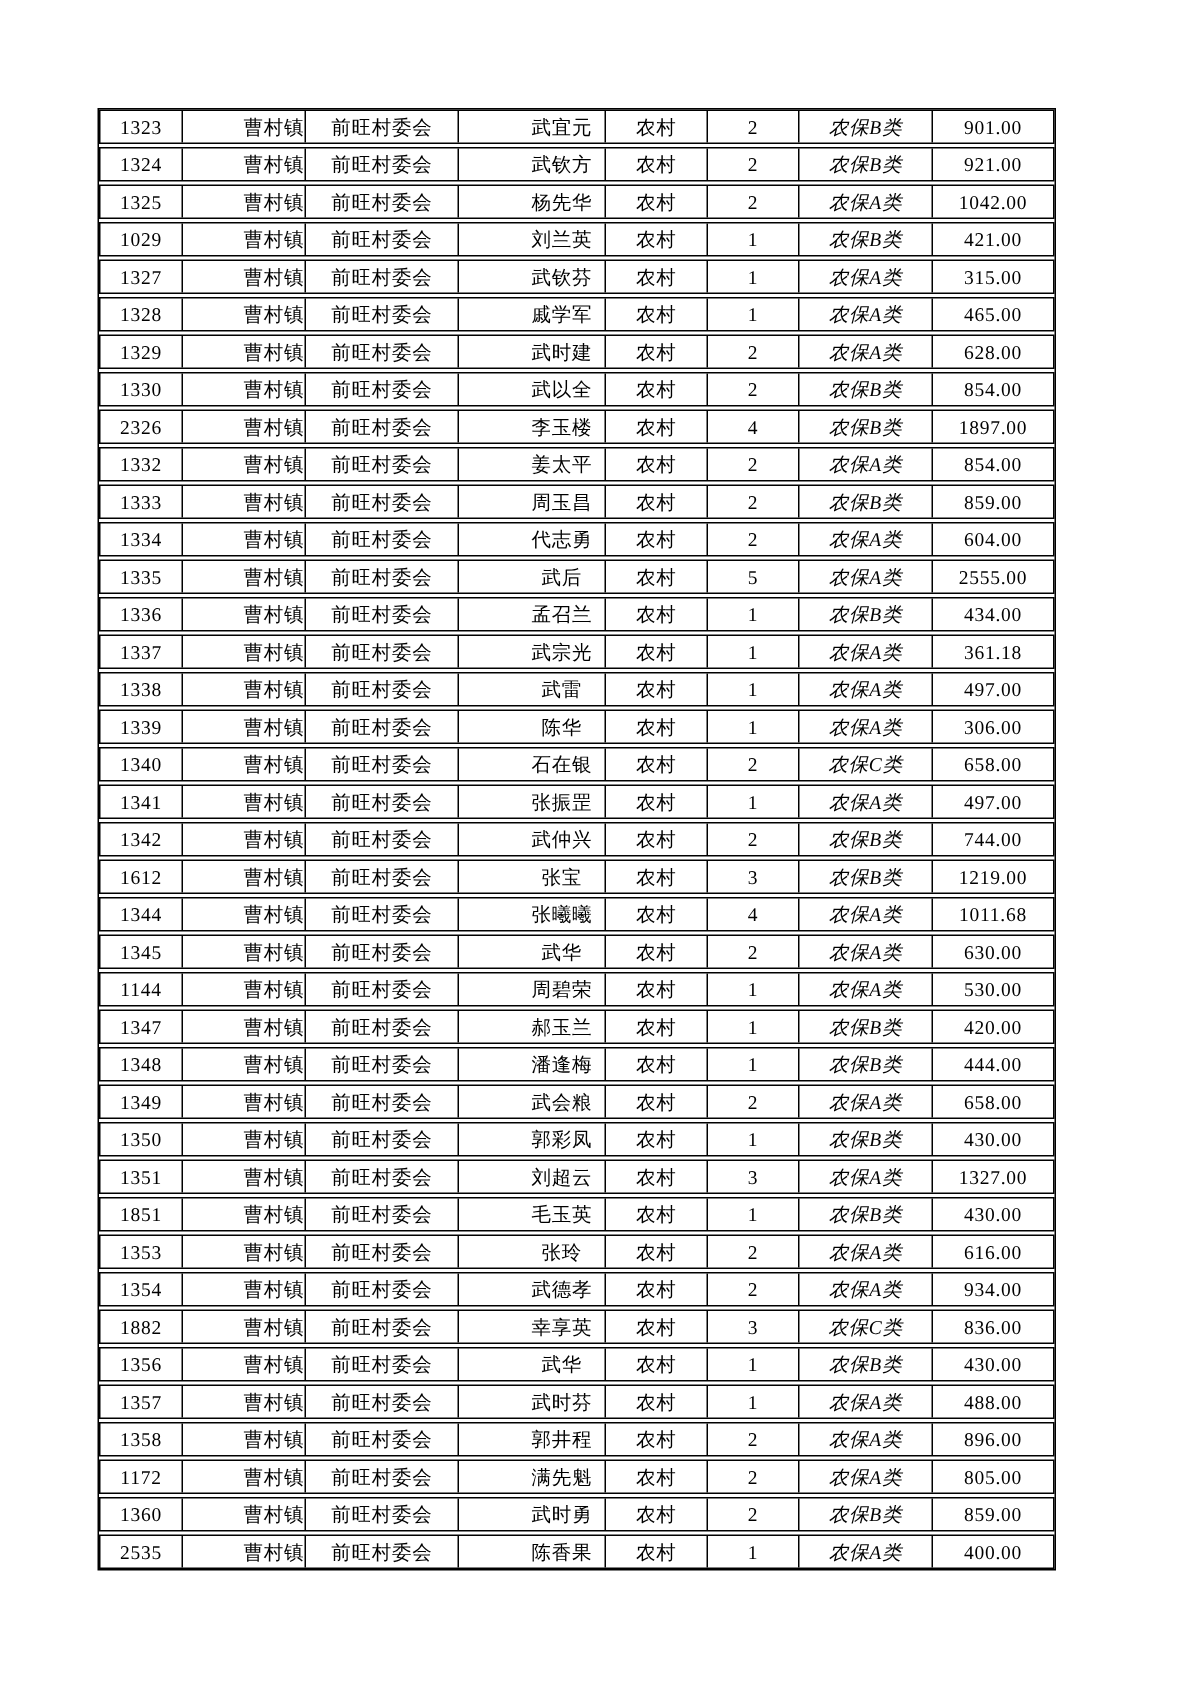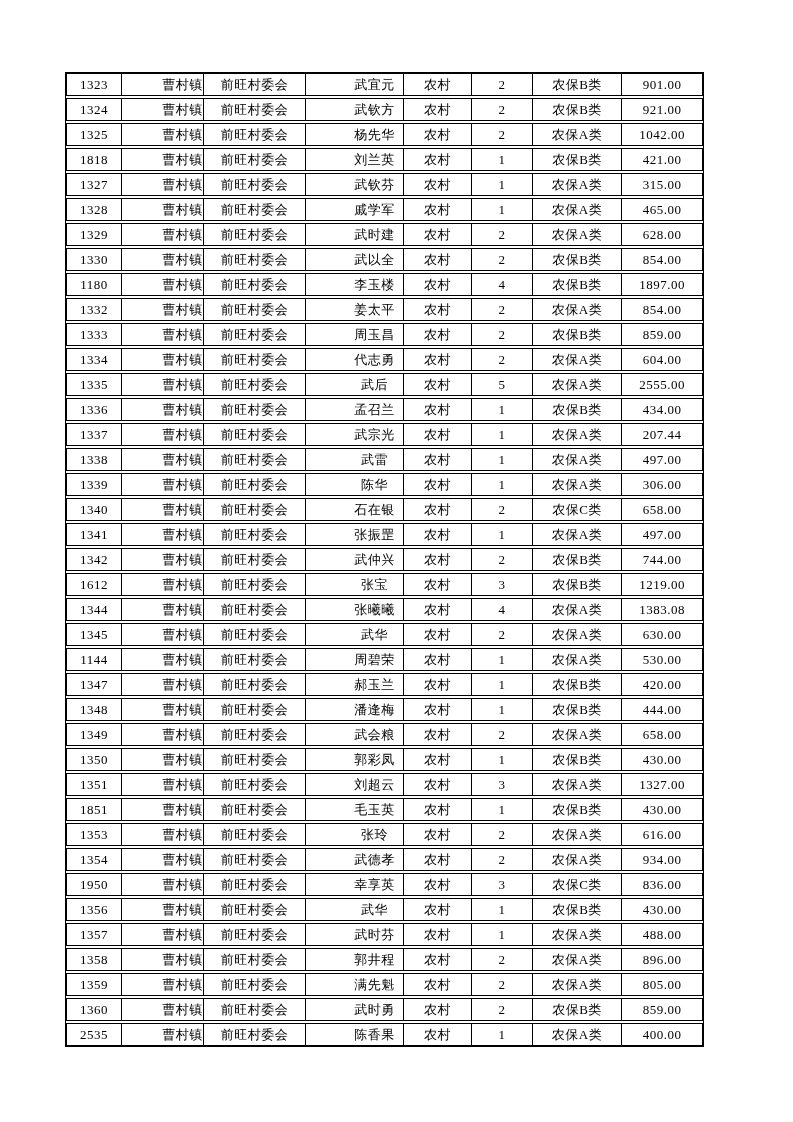--- a/index.html
+++ b/index.html
@@ -44,21 +44,21 @@
     white-space: nowrap;
     overflow: hidden;
     letter-spacing: 0.5px;
   }
   .t-cell.c1 { width: 54px;  border-left: none; }
   .t-cell.c2 { width: 82px; padding-left: 40px;  }
   .t-cell.c3 { width: 102px; }
   .t-cell.c4 { width: 98px; padding-left: 40px;  }
   .t-cell.c5 { width: 68px;  }
   .t-cell.c6 { width: 61px;  }
-  .t-cell.c7 { width: 89px;  }
+  .t-cell.c7 { width: 89px; font-style: italic;  }
   .t-cell.c8 { flex: 1; }
 </style>
 </head>
 <body>
 
 <div class="page">
   <div class="data-table">
       <div class="t-row">
         <div class="t-cell c1">1323</div>
         <div class="t-cell c2">曹村镇</div>
@@ -83,21 +83,21 @@
         <div class="t-cell c1">1325</div>
         <div class="t-cell c2">曹村镇</div>
         <div class="t-cell c3">前旺村委会</div>
         <div class="t-cell c4">杨先华</div>
         <div class="t-cell c5">农村</div>
         <div class="t-cell c6">2</div>
         <div class="t-cell c7">农保A类</div>
         <div class="t-cell c8">1042.00</div>
       </div>
       <div class="t-row">
-        <div class="t-cell c1">1818</div>
+        <div class="t-cell c1">1029</div>
         <div class="t-cell c2">曹村镇</div>
         <div class="t-cell c3">前旺村委会</div>
         <div class="t-cell c4">刘兰英</div>
         <div class="t-cell c5">农村</div>
         <div class="t-cell c6">1</div>
         <div class="t-cell c7">农保B类</div>
         <div class="t-cell c8">421.00</div>
       </div>
       <div class="t-row">
         <div class="t-cell c1">1327</div>
@@ -133,21 +133,21 @@
         <div class="t-cell c1">1330</div>
         <div class="t-cell c2">曹村镇</div>
         <div class="t-cell c3">前旺村委会</div>
         <div class="t-cell c4">武以全</div>
         <div class="t-cell c5">农村</div>
         <div class="t-cell c6">2</div>
         <div class="t-cell c7">农保B类</div>
         <div class="t-cell c8">854.00</div>
       </div>
       <div class="t-row">
-        <div class="t-cell c1">1180</div>
+        <div class="t-cell c1">2326</div>
         <div class="t-cell c2">曹村镇</div>
         <div class="t-cell c3">前旺村委会</div>
         <div class="t-cell c4">李玉楼</div>
         <div class="t-cell c5">农村</div>
         <div class="t-cell c6">4</div>
         <div class="t-cell c7">农保B类</div>
         <div class="t-cell c8">1897.00</div>
       </div>
       <div class="t-row">
         <div class="t-cell c1">1332</div>
@@ -200,21 +200,21 @@
         <div class="t-cell c8">434.00</div>
       </div>
       <div class="t-row">
         <div class="t-cell c1">1337</div>
         <div class="t-cell c2">曹村镇</div>
         <div class="t-cell c3">前旺村委会</div>
         <div class="t-cell c4">武宗光</div>
         <div class="t-cell c5">农村</div>
         <div class="t-cell c6">1</div>
         <div class="t-cell c7">农保A类</div>
-        <div class="t-cell c8">207.44</div>
+        <div class="t-cell c8">361.18</div>
       </div>
       <div class="t-row">
         <div class="t-cell c1">1338</div>
         <div class="t-cell c2">曹村镇</div>
         <div class="t-cell c3">前旺村委会</div>
         <div class="t-cell c4">武雷</div>
         <div class="t-cell c5">农村</div>
         <div class="t-cell c6">1</div>
         <div class="t-cell c7">农保A类</div>
         <div class="t-cell c8">497.00</div>
@@ -270,21 +270,21 @@
         <div class="t-cell c8">1219.00</div>
       </div>
       <div class="t-row">
         <div class="t-cell c1">1344</div>
         <div class="t-cell c2">曹村镇</div>
         <div class="t-cell c3">前旺村委会</div>
         <div class="t-cell c4">张曦曦</div>
         <div class="t-cell c5">农村</div>
         <div class="t-cell c6">4</div>
         <div class="t-cell c7">农保A类</div>
-        <div class="t-cell c8">1383.08</div>
+        <div class="t-cell c8">1011.68</div>
       </div>
       <div class="t-row">
         <div class="t-cell c1">1345</div>
         <div class="t-cell c2">曹村镇</div>
         <div class="t-cell c3">前旺村委会</div>
         <div class="t-cell c4">武华</div>
         <div class="t-cell c5">农村</div>
         <div class="t-cell c6">2</div>
         <div class="t-cell c7">农保A类</div>
         <div class="t-cell c8">630.00</div>
@@ -373,21 +373,21 @@
         <div class="t-cell c1">1354</div>
         <div class="t-cell c2">曹村镇</div>
         <div class="t-cell c3">前旺村委会</div>
         <div class="t-cell c4">武德孝</div>
         <div class="t-cell c5">农村</div>
         <div class="t-cell c6">2</div>
         <div class="t-cell c7">农保A类</div>
         <div class="t-cell c8">934.00</div>
       </div>
       <div class="t-row">
-        <div class="t-cell c1">1950</div>
+        <div class="t-cell c1">1882</div>
         <div class="t-cell c2">曹村镇</div>
         <div class="t-cell c3">前旺村委会</div>
         <div class="t-cell c4">幸享英</div>
         <div class="t-cell c5">农村</div>
         <div class="t-cell c6">3</div>
         <div class="t-cell c7">农保C类</div>
         <div class="t-cell c8">836.00</div>
       </div>
       <div class="t-row">
         <div class="t-cell c1">1356</div>
@@ -413,21 +413,21 @@
         <div class="t-cell c1">1358</div>
         <div class="t-cell c2">曹村镇</div>
         <div class="t-cell c3">前旺村委会</div>
         <div class="t-cell c4">郭井程</div>
         <div class="t-cell c5">农村</div>
         <div class="t-cell c6">2</div>
         <div class="t-cell c7">农保A类</div>
         <div class="t-cell c8">896.00</div>
       </div>
       <div class="t-row">
-        <div class="t-cell c1">1359</div>
+        <div class="t-cell c1">1172</div>
         <div class="t-cell c2">曹村镇</div>
         <div class="t-cell c3">前旺村委会</div>
         <div class="t-cell c4">满先魁</div>
         <div class="t-cell c5">农村</div>
         <div class="t-cell c6">2</div>
         <div class="t-cell c7">农保A类</div>
         <div class="t-cell c8">805.00</div>
       </div>
       <div class="t-row">
         <div class="t-cell c1">1360</div>

